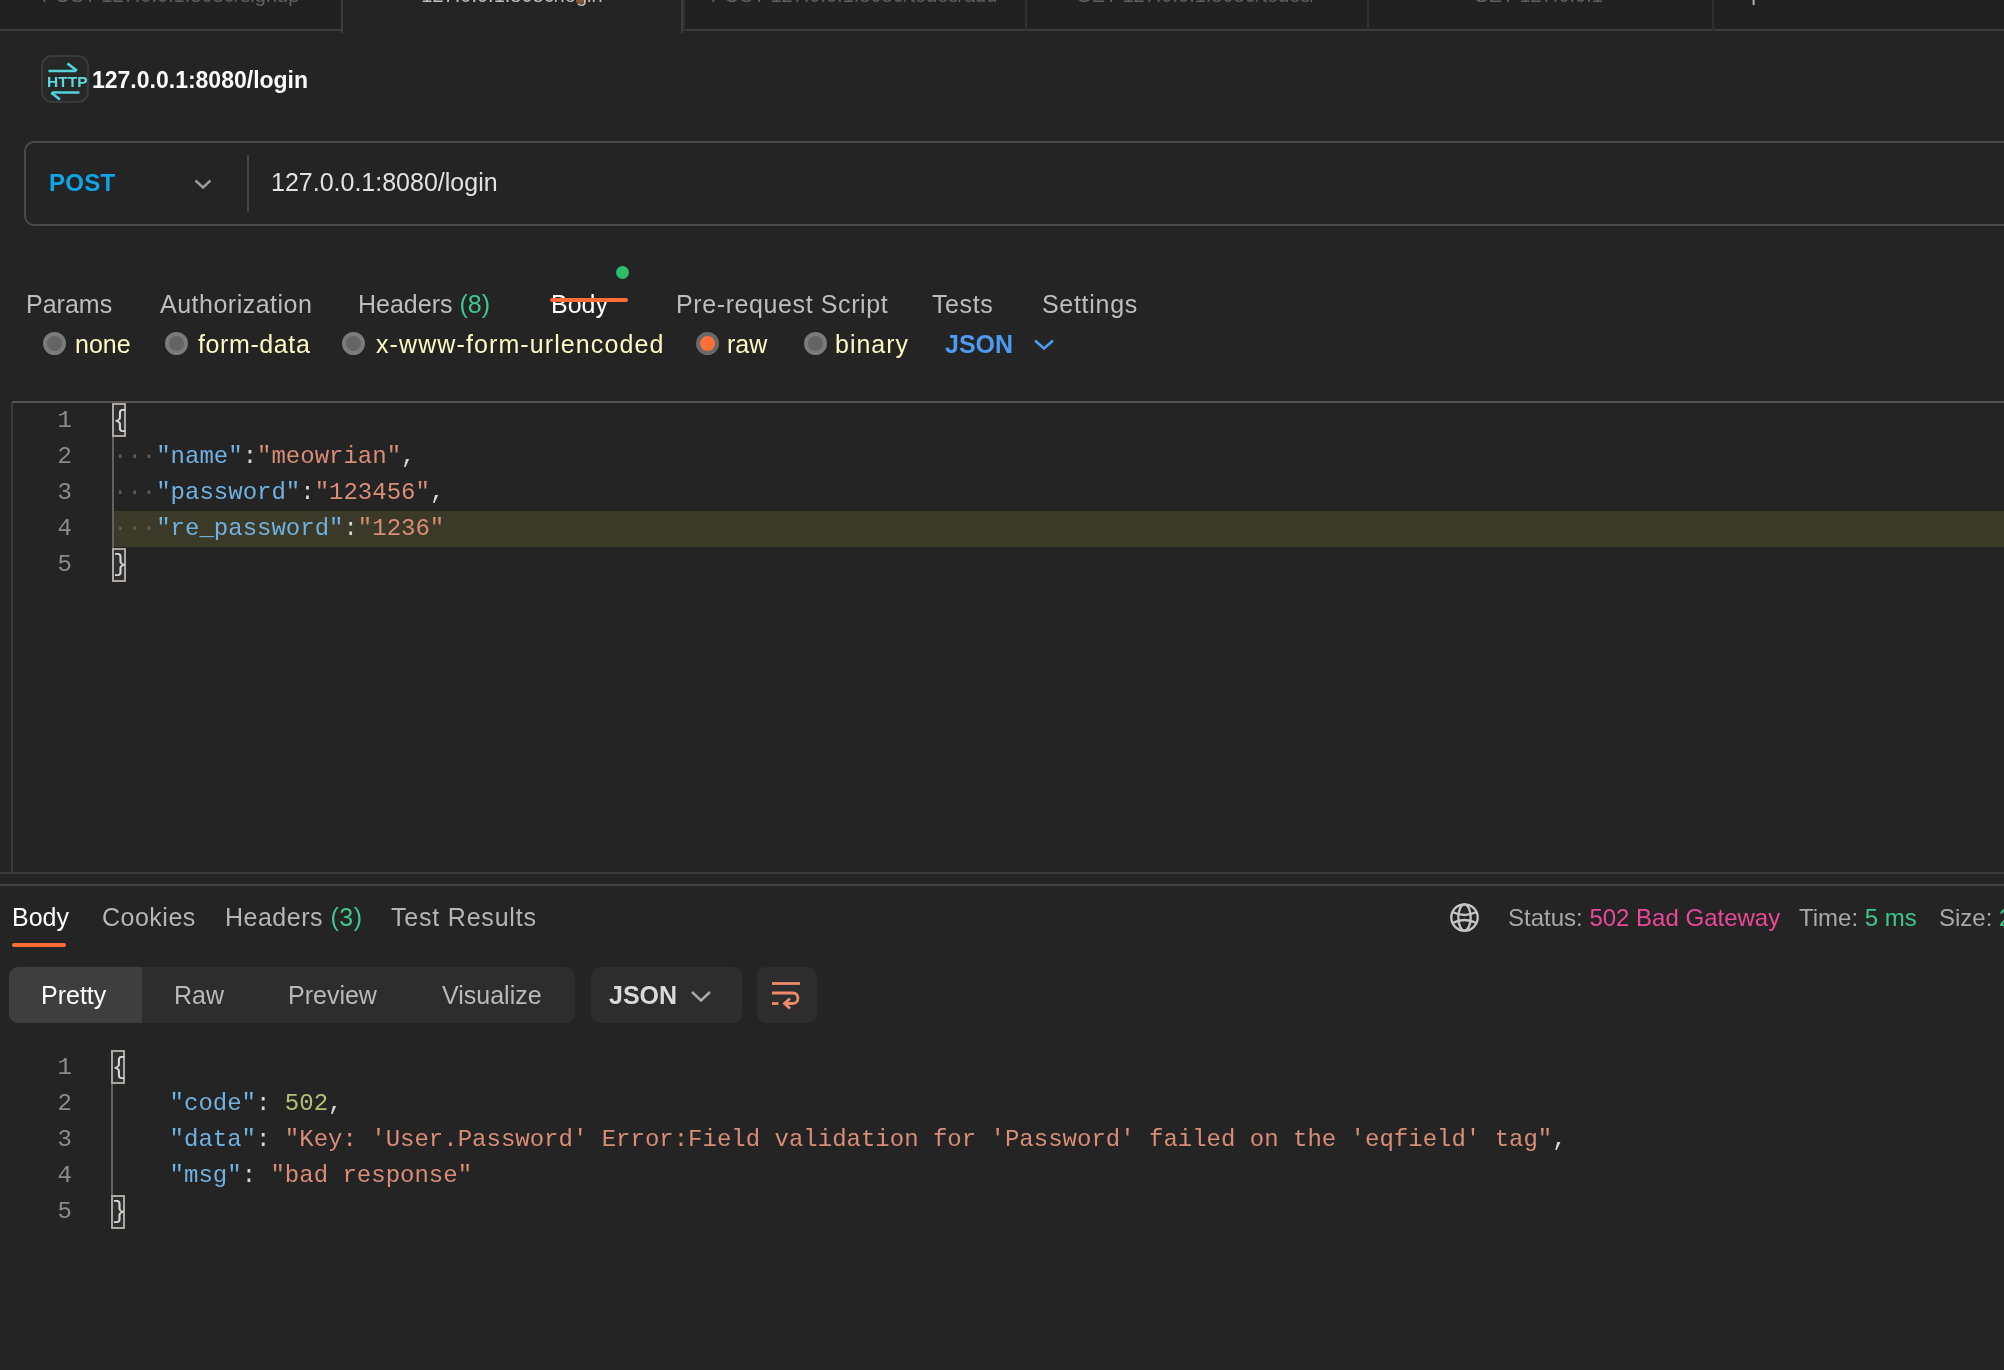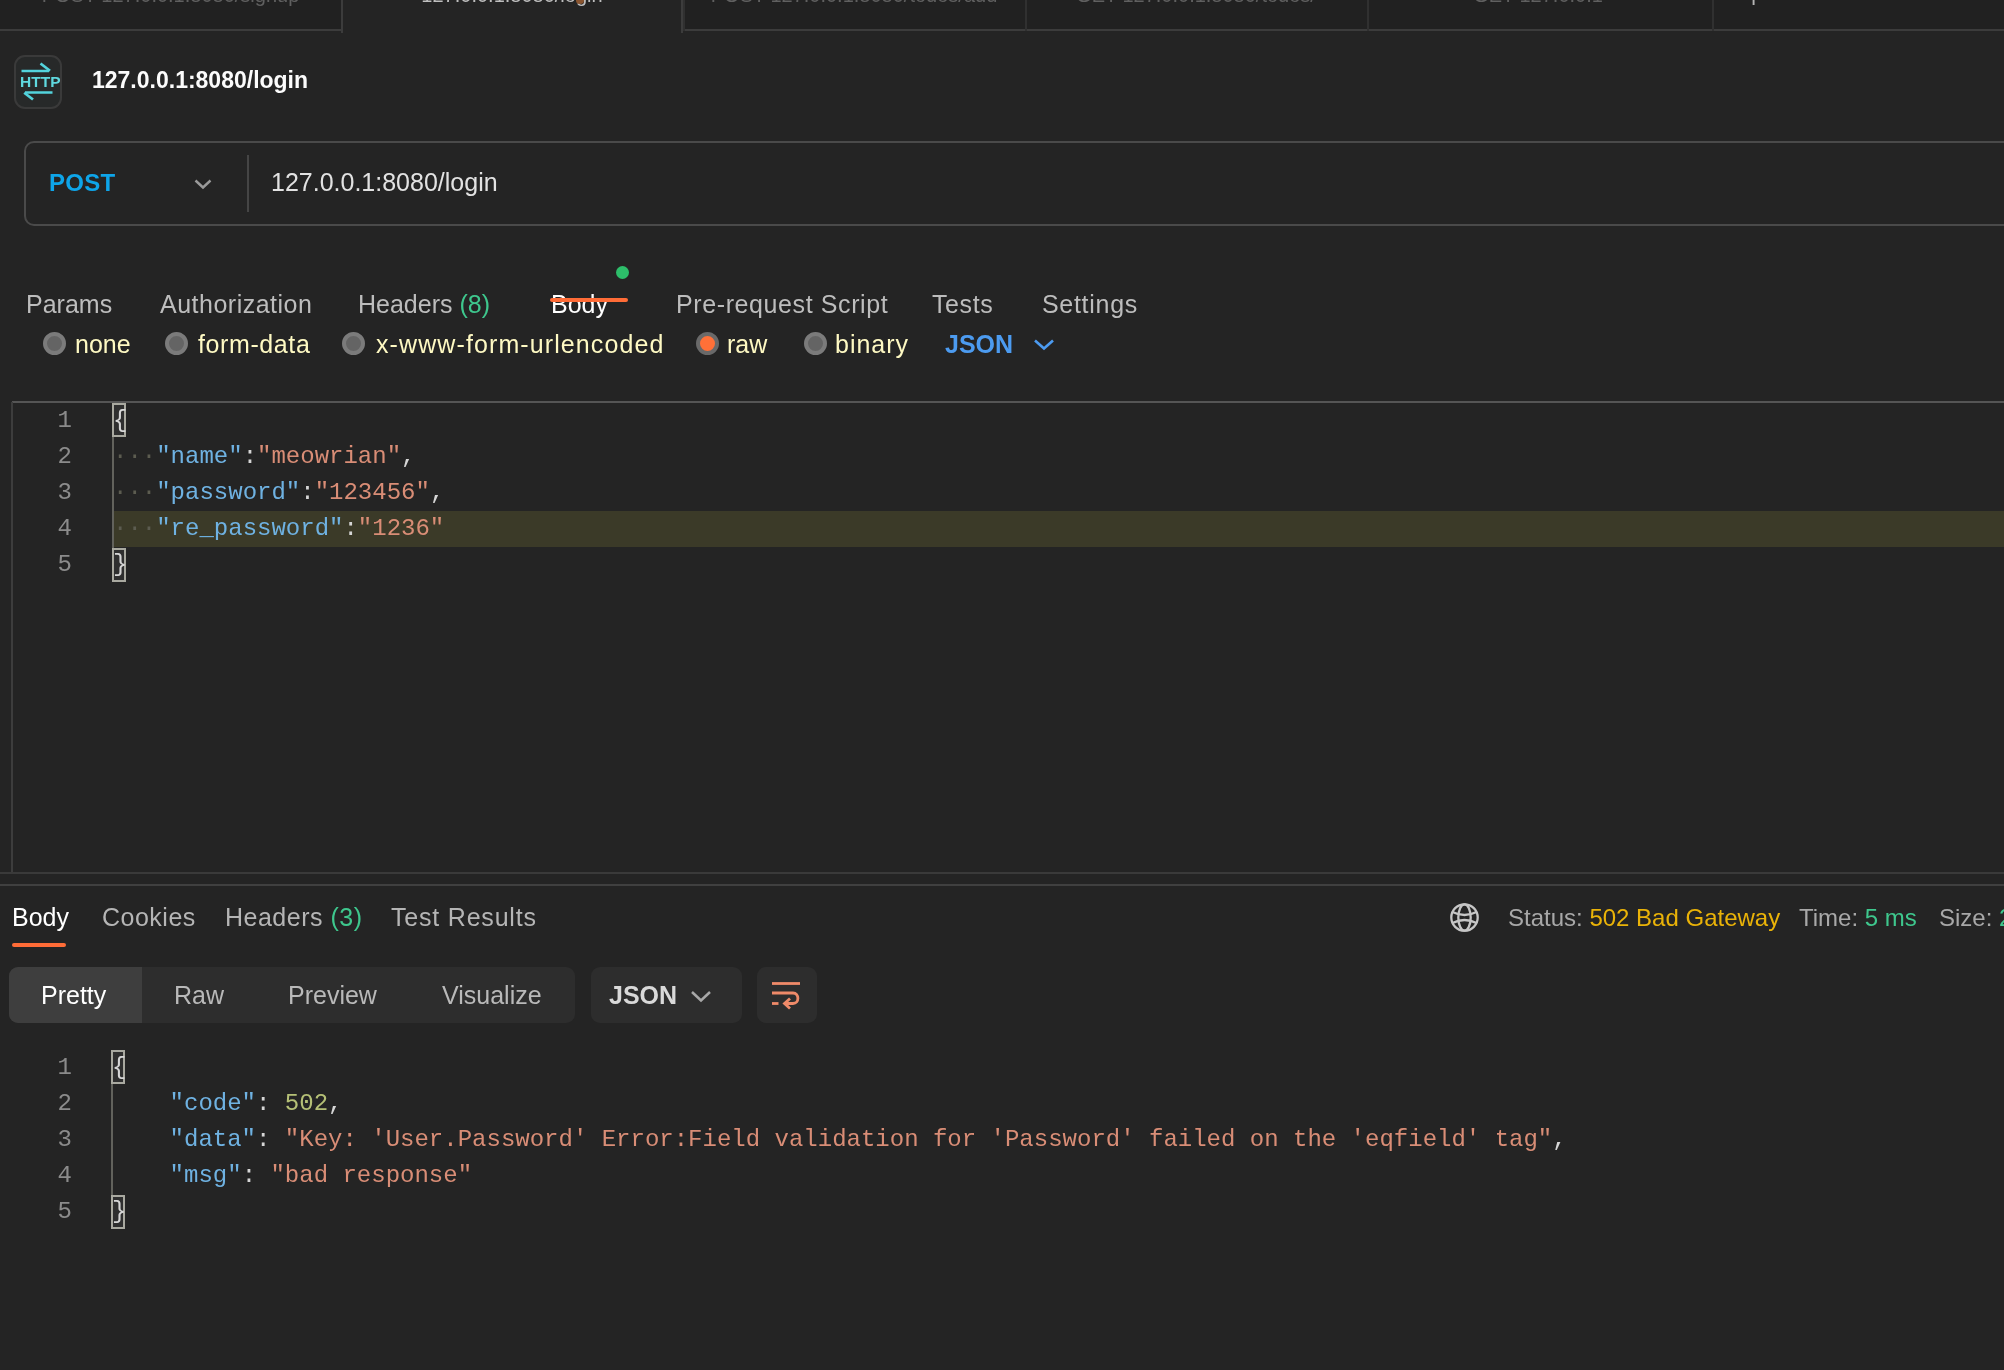--- a/index.html
+++ b/index.html
@@ -32,21 +32,21 @@
 <div class="abs" style="left:0;top:0;width:2004px;height:31px;overflow:hidden;">
   <div class="abs" style="left:0;top:-16px;width:341px;text-align:center;font-size:20px;color:#606060;">POST 127.0.0.1:8080/signup</div>
   <div class="abs" style="left:341px;top:-16px;width:342px;text-align:center;font-size:20px;color:#bfbfbf;">127.0.0.1:8080/login</div>
   <div class="abs" style="left:683px;top:-16px;width:342px;text-align:center;font-size:20px;color:#606060;">POST 127.0.0.1:8080/todos/add</div>
   <div class="abs" style="left:1025px;top:-16px;width:342px;text-align:center;font-size:20px;color:#606060;">GET 127.0.0.1:8080/todos/</div>
   <div class="abs" style="left:1367px;top:-16px;width:342px;text-align:center;font-size:20px;color:#606060;">GET 127.0.0.1</div>
   <div class="abs" style="left:1746px;top:-17px;font-size:26px;color:#b5b5b5;">+</div>
   <div class="abs" style="left:576px;top:-3px;width:8px;height:7px;border-radius:50%;background:#8a5530;"></div>
 </div>
 
-<div class="abs" style="left:14px;top:55px;width:48px;height:54px;border-radius:11px;border:2px solid #3a3a3a;background:#272929;">
+<div class="abs" style="left:41px;top:55px;width:48px;height:48px;border-radius:11px;border:2px solid #3a3a3a;background:#272929;">
   <svg width="44" height="44" viewBox="0 0 44 44" style="position:absolute;left:0;top:0;">
     <g stroke="#53d3dc" fill="none">
       <path d="M5.5 14 H33" stroke-width="2.5"></path>
       <path d="M24.5 6.5 L34 13.8" stroke-width="2.7"></path>
       <path d="M9 35.5 H36.5" stroke-width="2.5"></path>
       <path d="M8.2 35.7 L17 42.5" stroke-width="2.7"></path>
     </g>
     <text x="4" y="30" fill="#5fd8de" font-family="Liberation Sans" font-size="15.5" font-weight="bold" letter-spacing="0">HTTP</text>
   </svg>
 </div>
@@ -117,21 +117,21 @@
 <div class="abs" style="left:12px;top:943px;width:54px;height:4px;background:#ff6c37;border-radius:2px;"></div>
 
 <svg class="abs" style="left:1449px;top:902px;" width="31" height="31" viewBox="0 0 31 31">
   <g stroke="#c6c6c6" stroke-width="2.3" fill="none">
     <circle cx="15.5" cy="15.5" r="13.2"></circle>
     <ellipse cx="15.5" cy="15.5" rx="6.2" ry="13.2"></ellipse>
     <path d="M3.5 10 Q15.5 16 27.5 10"></path>
     <path d="M3.5 21 Q15.5 15 27.5 21"></path>
   </g>
 </svg>
-<div class="meta" style="left:1508px;color:#a8a8a8;">Status: <span style="color:#eab308;">502 Bad Gateway</span></div>
+<div class="meta" style="left:1508px;color:#a8a8a8;">Status: <span style="color:#ec4899;">502 Bad Gateway</span></div>
 <div class="meta" style="left:1799px;color:#a8a8a8;">Time: <span style="color:#3ec78d;">5 ms</span></div>
 <div class="meta" style="left:1939px;color:#a8a8a8;">Size: <span style="color:#3ec78d;">2</span></div>
 
 <div class="abs" style="left:9px;top:967px;width:566px;height:56px;background:#2d2d2d;border-radius:9px;"></div>
 <div class="abs" style="left:9px;top:967px;width:133px;height:56px;background:#3e3e3e;border-radius:9px 0 0 9px;"></div>
 <div class="seg" style="left:41px;color:#ffffff;">Pretty</div>
 <div class="seg" style="left:174px;">Raw</div>
 <div class="seg" style="left:288px;">Preview</div>
 <div class="seg" style="left:442px;">Visualize</div>
 <div class="abs" style="left:591px;top:967px;width:151px;height:56px;background:#2d2d2d;border-radius:9px;"></div>

